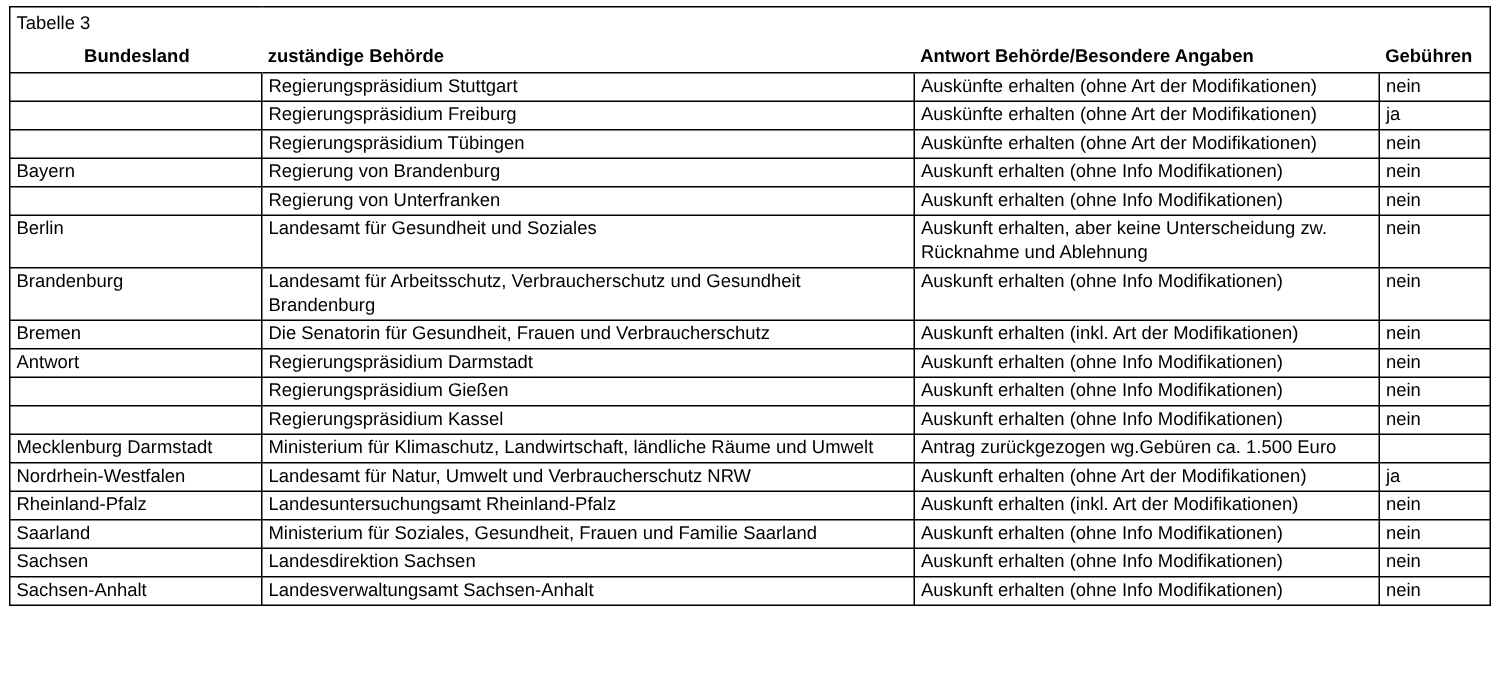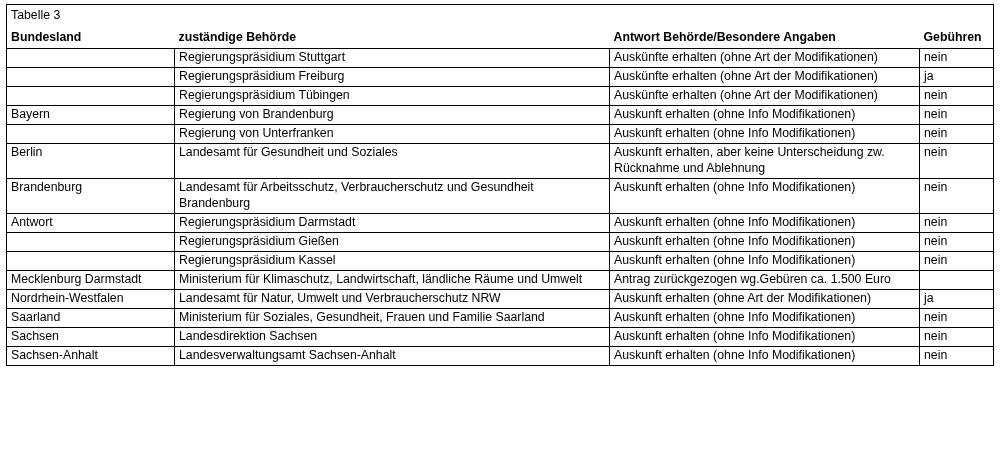--- a/index.html
+++ b/index.html
@@ -48,21 +48,21 @@
   tr.head-row th {
     font-weight: bold;
     border-top: none;
     border-left: none;
     border-right: none;
     border-bottom: 1px solid #000000;
     height: 18px;
     line-height: 16px;
     padding-top: 1px;
   }
-  tr.head-row th.first-h { border-left: 1px solid #000000; }
+  tr.head-row th.first-h { border-left: 1px solid #000000; text-align: center; }
   tr.head-row th.last-h  { border-right: 1px solid #000000; }
 
   
   col.c-land { width: 168px; }
   col.c-beh  { width: 435px; }
   col.c-ant  { width: 310px; }
   col.c-geb  { width: 74px; }
 
   td.cell { height: 16px; }
   td.cell-2 { height: 32px; }
@@ -124,20 +124,26 @@
           <td class="cell cell-2">Auskunft erhalten, aber keine Unterscheidung zw. Rücknahme und Ablehnung</td>
           <td class="cell cell-2">nein</td>
         </tr>
         <tr>
           <td class="cell cell-2">Brandenburg</td>
           <td class="cell cell-2">Landesamt für Arbeitsschutz, Verbraucherschutz und Gesundheit Brandenburg</td>
           <td class="cell cell-2">Auskunft erhalten (ohne Info Modifikationen)</td>
           <td class="cell cell-2">nein</td>
         </tr>
         <tr>
+          <td class="cell">Bremen</td>
+          <td class="cell">Die Senatorin für Gesundheit, Frauen und Verbraucherschutz</td>
+          <td class="cell">Auskunft erhalten (inkl. Art der Modifikationen)</td>
+          <td class="cell">nein</td>
+        </tr>
+        <tr>
           <td class="cell">Antwort</td>
           <td class="cell">Regierungspräsidium Darmstadt</td>
           <td class="cell">Auskunft erhalten (ohne Info Modifikationen)</td>
           <td class="cell">nein</td>
         </tr>
         <tr>
           <td class="cell"></td>
           <td class="cell">Regierungspräsidium Gießen</td>
           <td class="cell">Auskunft erhalten (ohne Info Modifikationen)</td>
           <td class="cell">nein</td>
@@ -154,20 +160,26 @@
           <td class="cell">Antrag zurückgezogen wg.Gebüren ca. 1.500 Euro</td>
           <td class="cell"></td>
         </tr>
         <tr>
           <td class="cell">Nordrhein-Westfalen</td>
           <td class="cell">Landesamt für Natur, Umwelt und Verbraucherschutz NRW</td>
           <td class="cell">Auskunft erhalten (ohne Art der Modifikationen)</td>
           <td class="cell">ja</td>
         </tr>
         <tr>
+          <td class="cell">Rheinland-Pfalz</td>
+          <td class="cell">Landesuntersuchungsamt Rheinland-Pfalz</td>
+          <td class="cell">Auskunft erhalten (inkl. Art der Modifikationen)</td>
+          <td class="cell">nein</td>
+        </tr>
+        <tr>
           <td class="cell">Saarland</td>
           <td class="cell">Ministerium für Soziales, Gesundheit, Frauen und Familie Saarland</td>
           <td class="cell">Auskunft erhalten (ohne Info Modifikationen)</td>
           <td class="cell">nein</td>
         </tr>
         <tr>
           <td class="cell">Sachsen</td>
           <td class="cell">Landesdirektion Sachsen</td>
           <td class="cell">Auskunft erhalten (ohne Info Modifikationen)</td>
           <td class="cell">nein</td>

